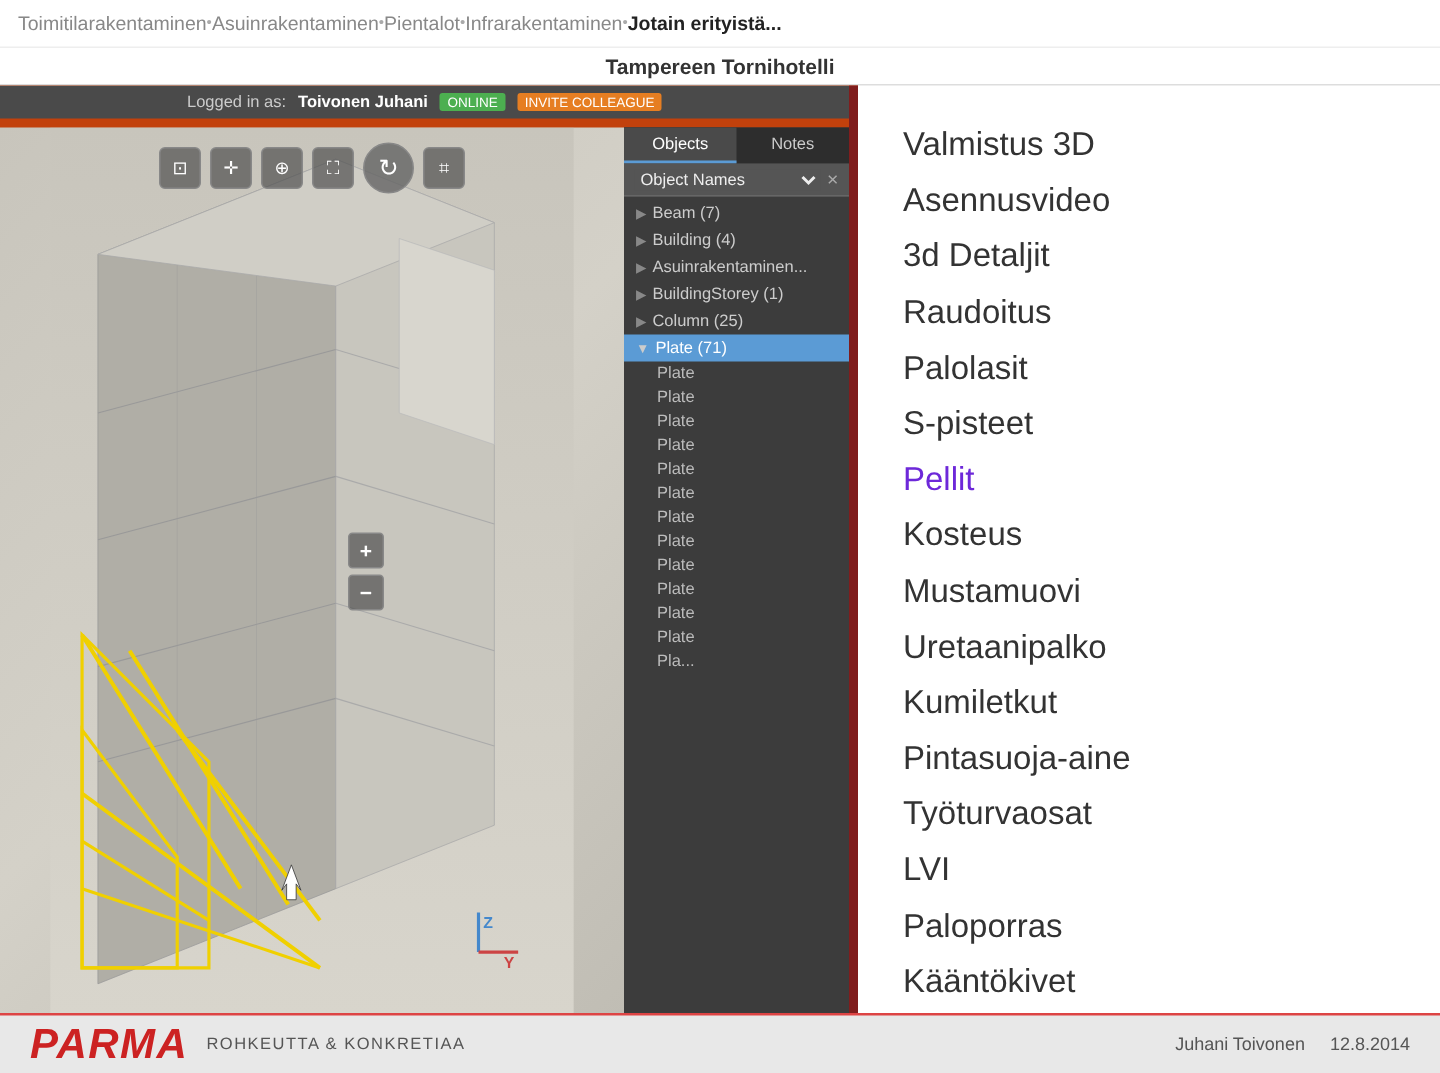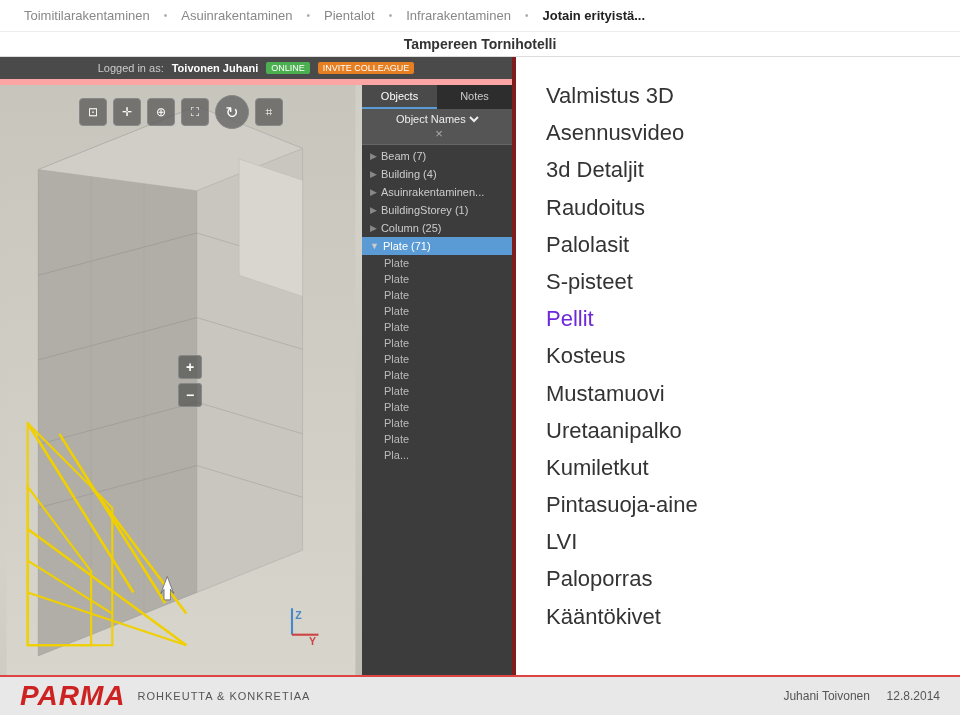--- a/index.html
+++ b/index.html
@@ -8,24 +8,24 @@
       height: 715px;
       font-family: Arial, sans-serif;
       background: #ffffff;
       overflow: hidden;
       position: relative;
     }
 
     
     .top-nav {
       background: #ffffff;
-      padding: 8px 24px;
-      display: flex;
-      align-items: center;
-      gap: 14px;
+      padding: 8px 12px;
+      display: flex;
+      align-items: center;
+      gap: 0;
       font-size: 13px;
       color: #555;
       border-bottom: 1px solid #eee;
     }
     .top-nav span {
       color: #888;
     }
     .top-nav .bullet {
       color: #aaa;
       font-size: 10px;
@@ -46,25 +46,25 @@
     }
 
     
     .main-content {
       display: flex;
       height: calc(715px - 95px);
     }
 
     
     .viewer-panel {
-      width: 516px;
-      background: #fca5a5;
+      width: 572px;
+      background: #c2410c;
       position: relative;
       overflow: hidden;
-      border-right: 4px solid #7f1d1d;
+      border-right: 6px solid #7f1d1d;
     }
 
     
     .login-bar {
       background: #4a4a4a;
       display: flex;
       align-items: center;
       justify-content: center;
       gap: 8px;
       padding: 5px 10px;
@@ -122,21 +122,20 @@
     }
 
     .panel-header {
       display: flex;
       align-items: center;
       background: #555;
       padding: 3px 7px;
       font-size: 11px;
       color: #eee;
       border-bottom: 1px solid #666;
-      flex-direction: column;
     }
     .panel-header select {
       background: #555;
       border: none;
       color: #eee;
       font-size: 11px;
       flex: 1;
       outline: none;
     }
     .panel-header .close-btn {
@@ -480,20 +479,21 @@
       <li>3d Detaljit</li>
       <li>Raudoitus</li>
       <li>Palolasit</li>
       <li>S-pisteet</li>
       <li class="highlight">Pellit</li>
       <li>Kosteus</li>
       <li>Mustamuovi</li>
       <li>Uretaanipalko</li>
       <li>Kumiletkut</li>
       <li>Pintasuoja-aine</li>
+      <li>Työturvaosat</li>
       <li>LVI</li>
       <li>Paloporras</li>
       <li>Kääntökivet</li>
     </ul>
   </div>
 
 </div>
 
 <div class="footer">
   <span class="footer-logo">PARMA</span>

